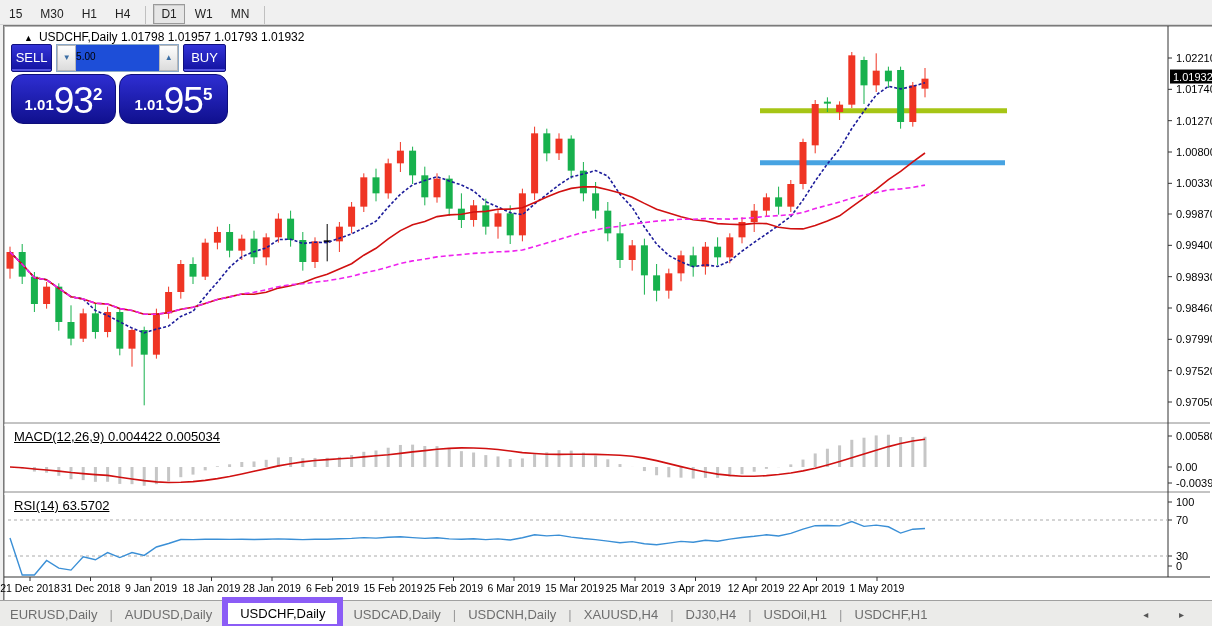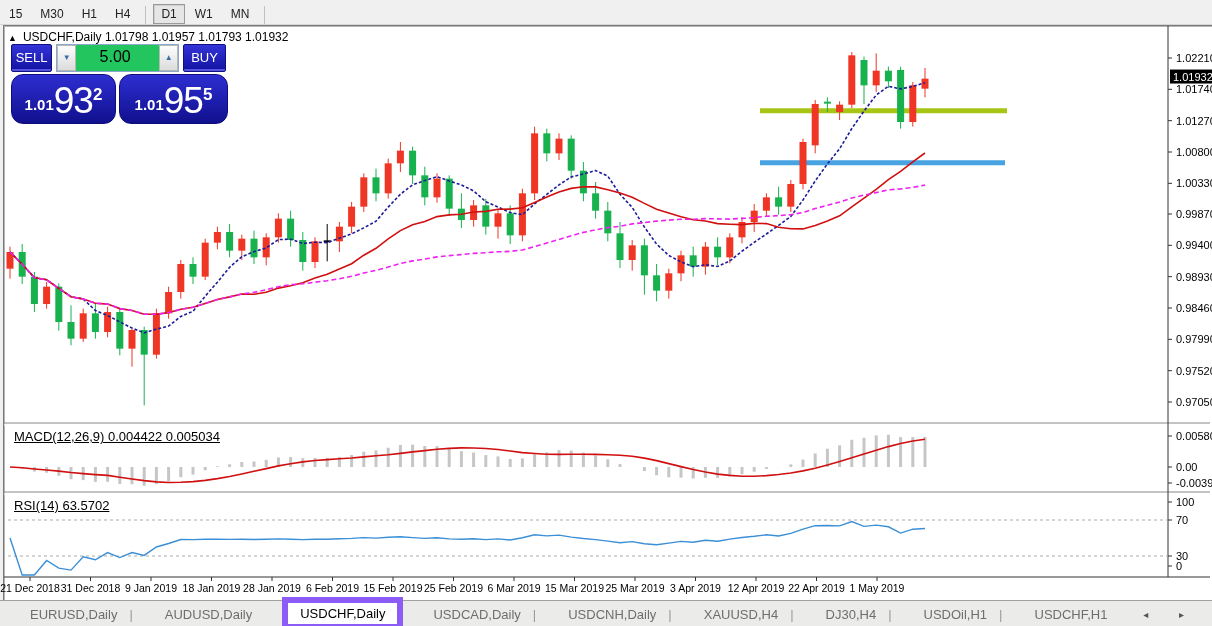--- a/index.html
+++ b/index.html
@@ -5,42 +5,42 @@
   html,body{margin:0;padding:0;}
   body{width:1212px;height:626px;position:relative;font-family:"Liberation Sans",sans-serif;background:#f0f0f0;overflow:hidden;}
   
   #toolbar{position:absolute;left:0;top:0;width:1212px;height:24px;background:#f0f0f0;border-bottom:1px solid #d6d6d6;display:flex;align-items:flex-end;font-size:12px;color:#222;}
   .tf-btn{padding:2px 7px;margin:0 1px;border:1px solid transparent;cursor:default;white-space:nowrap;}
   .tf-btn.active{background:#e6e6e6;border:1px solid #9a9a9a;box-shadow:inset 1px 1px 0 #cfcfcf;}
   .tf-sep{width:1px;height:18px;background:#c0c0c0;margin:0 6px;}
   
   #chartwin{position:absolute;left:3px;top:25px;width:1208px;height:574px;background:#ffffff;border:1px solid #7a7a7a;box-shadow:inset 1px 1px 0 #b5b5b5;}
   #chart-svg{position:absolute;left:0;top:0;}
-  #chart-header{position:absolute;left:8px;top:30px;font-size:12px;color:#000;white-space:nowrap;z-index:5;}
+  #chart-header{position:absolute;left:24px;top:30px;font-size:12px;color:#000;white-space:nowrap;z-index:5;}
   #chart-header .tri{font-size:9px;margin-right:6px;}
   
   .ind-label{position:absolute;font-size:13px;color:#000;z-index:5;white-space:nowrap;text-decoration:underline;}
   
   #trade{position:absolute;left:11px;top:44px;width:230px;height:71px;z-index:6;font-family:"Liberation Sans",sans-serif;}
   .tp-row{position:absolute;left:0;top:0;width:215px;height:28px;display:flex;}
   .tp-btn{background:linear-gradient(#3434d8,#1212a0);color:#fff;font-size:13px;text-align:center;line-height:26px;border:1px solid #101080;border-radius:2px;}
   #sellbtn{width:44px;box-shadow:inset 0 -4px 0 -2px #5555e0;}
   #buybtn{width:46px;margin-left:2px;box-shadow:inset 0 -4px 0 -2px #5555e0;}
   #vol-group{display:flex;margin-left:4px;margin-right:2px;border:1px solid #8aa8c8;background:#fff;height:26px;}
   .vol-btn{width:17px;background:linear-gradient(#fdfdfd,#dcdcdc);border:1px solid #b8b8b8;color:#3b6ea5;font-size:8px;line-height:24px;text-align:center;}
-  #vol-field{width:78px;font-size:16px;color:#000;text-align:center;padding-right:5px;line-height:24px;background:#22c55e;}
+  #vol-field{width:78px;font-size:10px;color:#000;text-align:left;padding-right:5px;line-height:24px;background:#1d4ed8;}
   .quote{position:absolute;top:30px;height:41px;background:linear-gradient(#2e2ed2,#10108e);border:1px solid #0e0e7a;border-radius:12px;color:#fff;display:flex;align-items:flex-end;justify-content:center;padding-bottom:7px;}
   #sellquote{left:0;width:103px;}
   #buyquote{left:108px;width:107px;}
   .q-small{font-size:15px;font-weight:bold;line-height:22px;}
   .q-big{font-size:37px;line-height:30px;font-weight:normal;letter-spacing:-1px;}
   .q-sup{font-size:17px;line-height:40px;align-self:flex-start;font-weight:bold;}
   
   #tabbar{position:absolute;left:0;top:600px;width:1212px;height:26px;background:#ebebe9;border-top:1px solid #a0a0a0;display:flex;align-items:center;font-size:13px;color:#6e6e6e;}
-  .tab{padding:3px 10px;white-space:nowrap;margin-left:20px;}
+  .tab{padding:3px 10px;white-space:nowrap;}
   .tab.selected{background:#ffffff;border:6px solid #8b5cf6;color:#000;padding:3px 12px;margin-top:-2px;}
   .tab-sep{color:#9a9a9a;padding:0 2px;}
   #tab-arrows{margin-left:auto;margin-right:14px;color:#555;font-size:10px;letter-spacing:14px;}
 </style>
 </head>
 <body>
 
 <div id="toolbar">
     <div class="tf-btn">15</div>
     <div class="tf-btn">M30</div>

